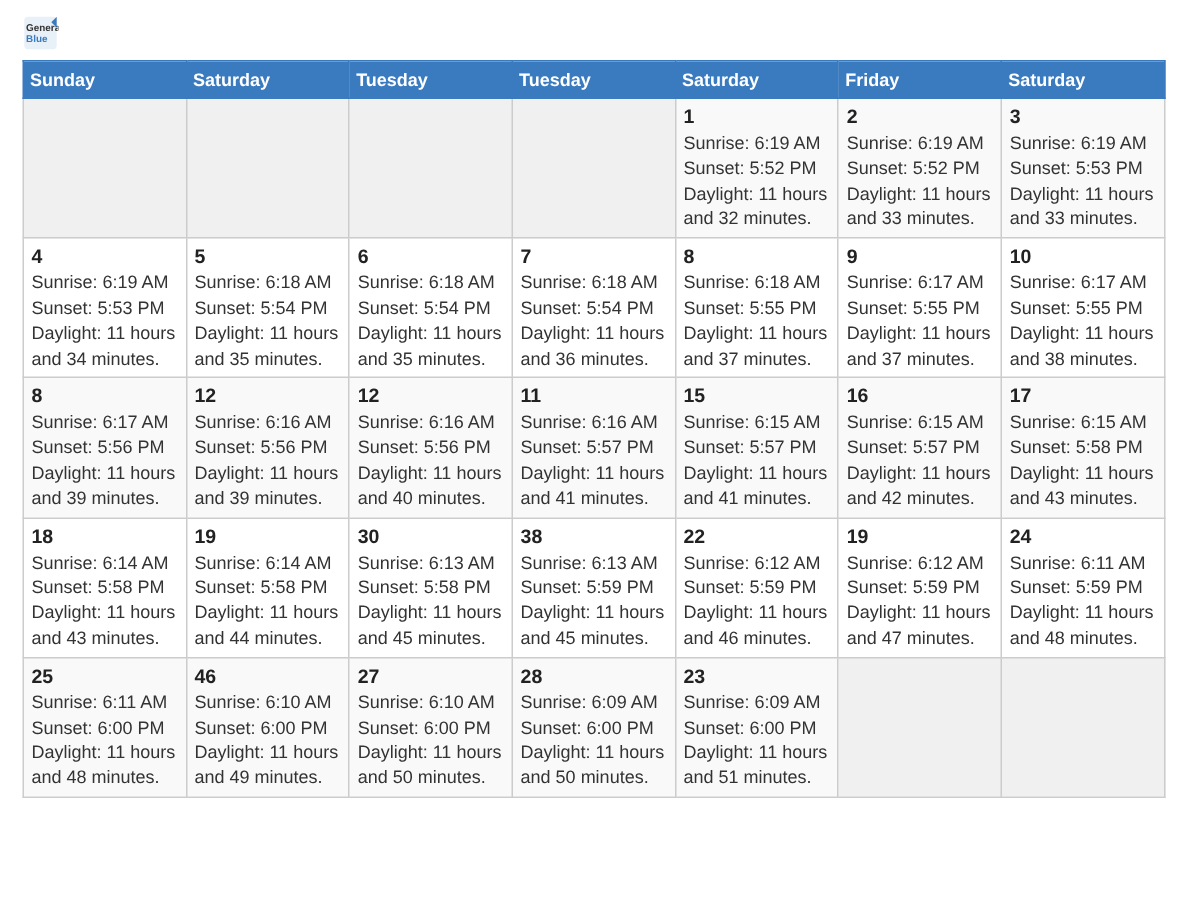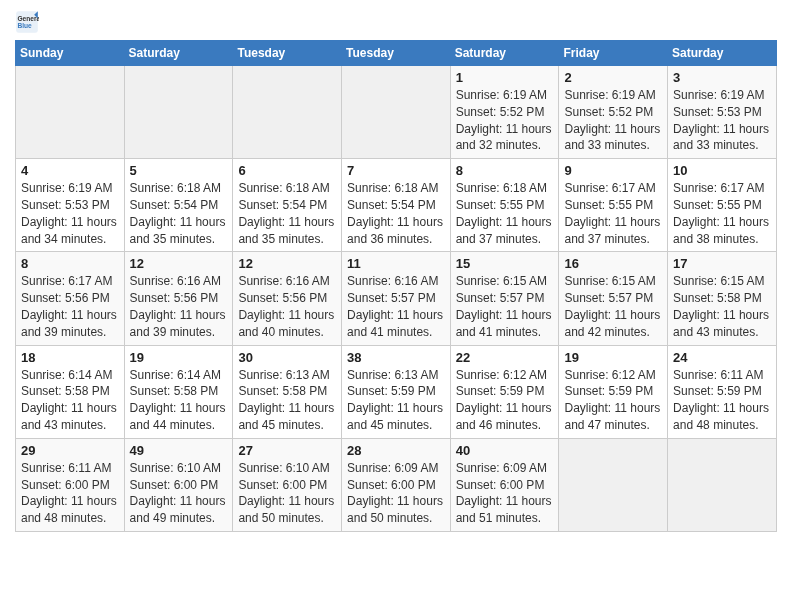--- a/index.html
+++ b/index.html
@@ -232,36 +232,36 @@
           <span class="day-number">19</span>
           <div class="day-info">Sunrise: 6:12 AM<br>Sunset: 5:59 PM<br>Daylight: 11 hours<br>and 47 minutes.</div>
         </td>
         <td>
           <span class="day-number">24</span>
           <div class="day-info">Sunrise: 6:11 AM<br>Sunset: 5:59 PM<br>Daylight: 11 hours<br>and 48 minutes.</div>
         </td>
       </tr>
       <tr>
         <td>
-          <span class="day-number">29</span>
+          <span class="day-number">25</span>
           <div class="day-info">Sunrise: 6:11 AM<br>Sunset: 6:00 PM<br>Daylight: 11 hours<br>and 48 minutes.</div>
         </td>
         <td>
-          <span class="day-number">49</span>
+          <span class="day-number">46</span>
           <div class="day-info">Sunrise: 6:10 AM<br>Sunset: 6:00 PM<br>Daylight: 11 hours<br>and 49 minutes.</div>
         </td>
         <td>
           <span class="day-number">27</span>
           <div class="day-info">Sunrise: 6:10 AM<br>Sunset: 6:00 PM<br>Daylight: 11 hours<br>and 50 minutes.</div>
         </td>
         <td>
           <span class="day-number">28</span>
           <div class="day-info">Sunrise: 6:09 AM<br>Sunset: 6:00 PM<br>Daylight: 11 hours<br>and 50 minutes.</div>
         </td>
         <td>
-          <span class="day-number">40</span>
+          <span class="day-number">23</span>
           <div class="day-info">Sunrise: 6:09 AM<br>Sunset: 6:00 PM<br>Daylight: 11 hours<br>and 51 minutes.</div>
         </td>
         <td class="empty-cell"></td>
         <td class="empty-cell"></td>
       </tr>
     </tbody>
 </table>
 
 </body></html>

